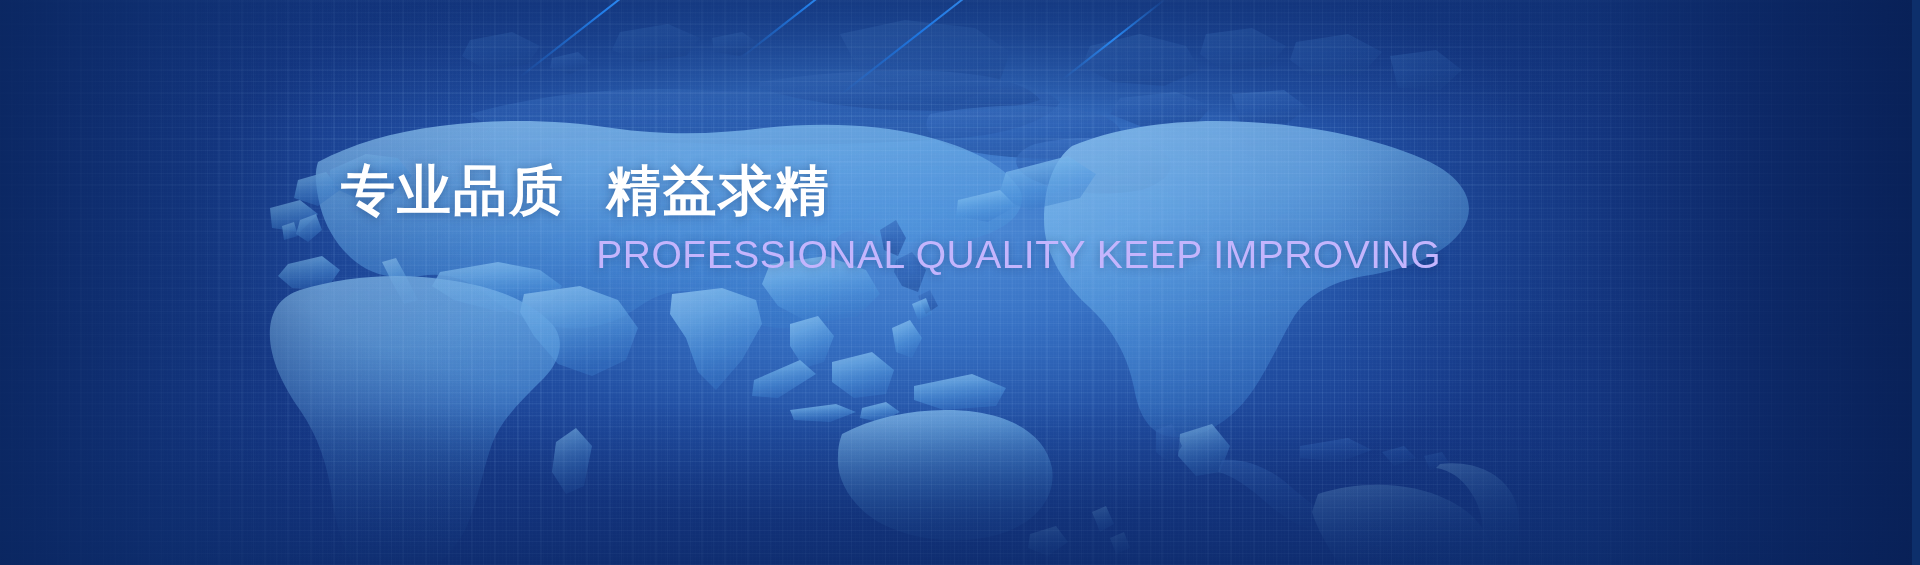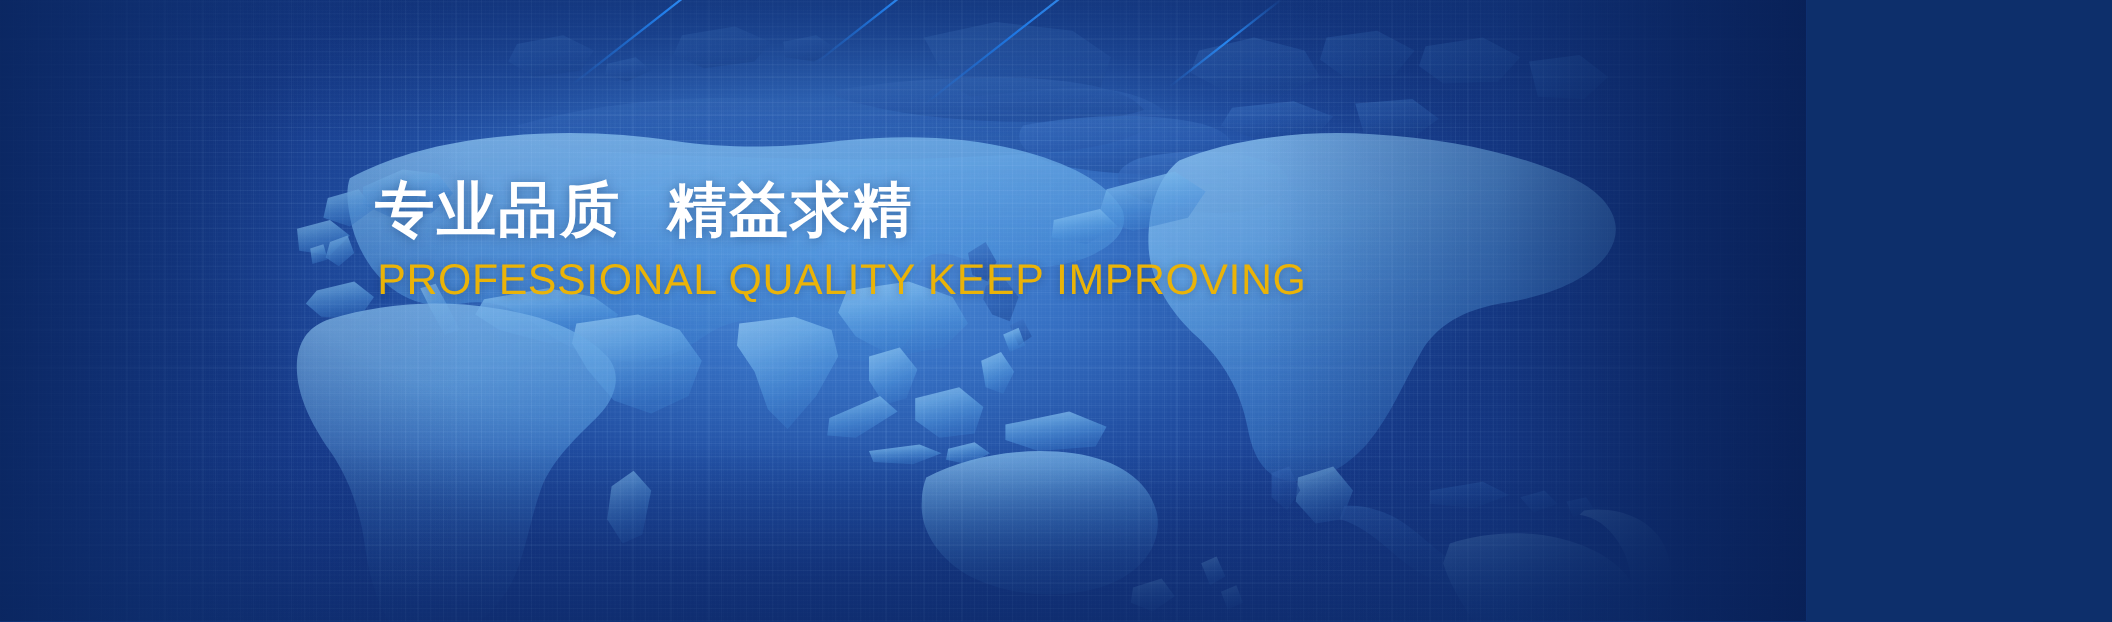--- a/index.html
+++ b/index.html
@@ -1,20 +1,20 @@
 <!DOCTYPE html>
 <html><head>
 <meta charset="utf-8">
 <style>
   html,body{margin:0;padding:0;background:#0d2f6b;}
   body{font-family:"Liberation Sans","DejaVu Sans",sans-serif;}
 
   .banner{
     position:relative;
-    width:1642px;
+    width:1912px;
     height:565px;
     overflow:hidden;
     background:#17388a;
   }
 
   
   .bg-base{
     position:absolute; inset:0;
     background:
       radial-gradient(ellipse 58% 80% at 47% 42%, #3e86d8 0%, #2f71c9 22%, #2257ae 45%, #1b4697 64%, #173d8a 80%, #143madeup 100%);
@@ -89,28 +89,29 @@
     font-size:54px;
     line-height:62px;
     font-weight:700;
     letter-spacing:2px;
     white-space:pre;
     text-shadow:0 1px 10px rgba(6,30,78,.35);
     font-family:"DejaVu Sans","Liberation Sans",sans-serif;
   }
   .headline-en{
     margin:10px 0 0 2px;
-    color:#eab308;
+    color:#c4b5fd;
     font-size:39px;
     line-height:46px;
     font-weight:400;
     letter-spacing:.5px;
     white-space:pre;
     text-shadow:0 1px 8px rgba(6,30,78,.30);
     font-family:"Liberation Sans","DejaVu Sans",sans-serif;
+    text-align:right;
   }
 </style>
 </head>
 <body>
 
 <div class="banner">
 
   <div class="bg-base"></div>
   <div class="bg-base2"></div>
 

